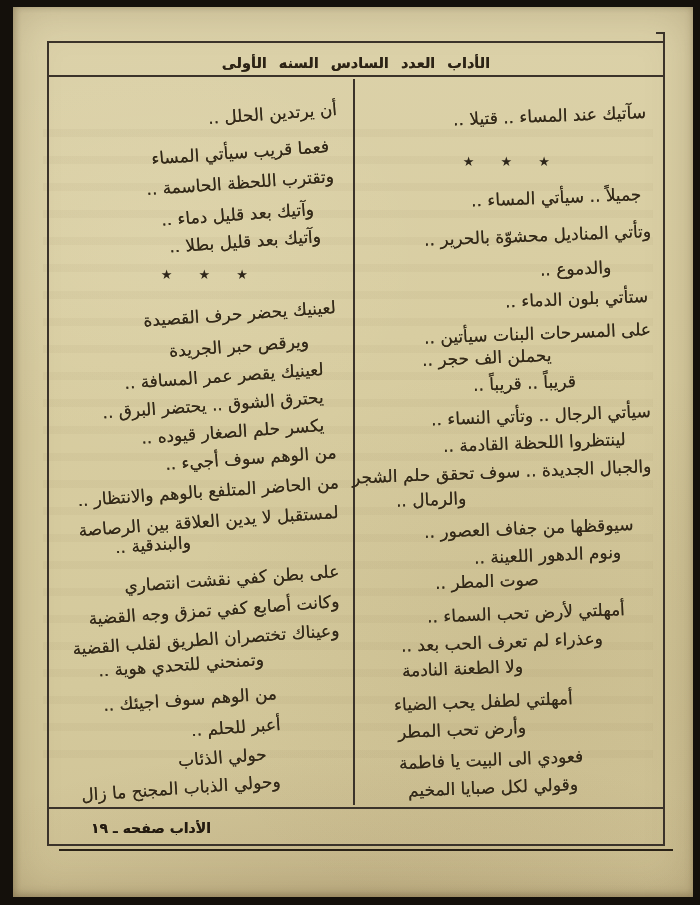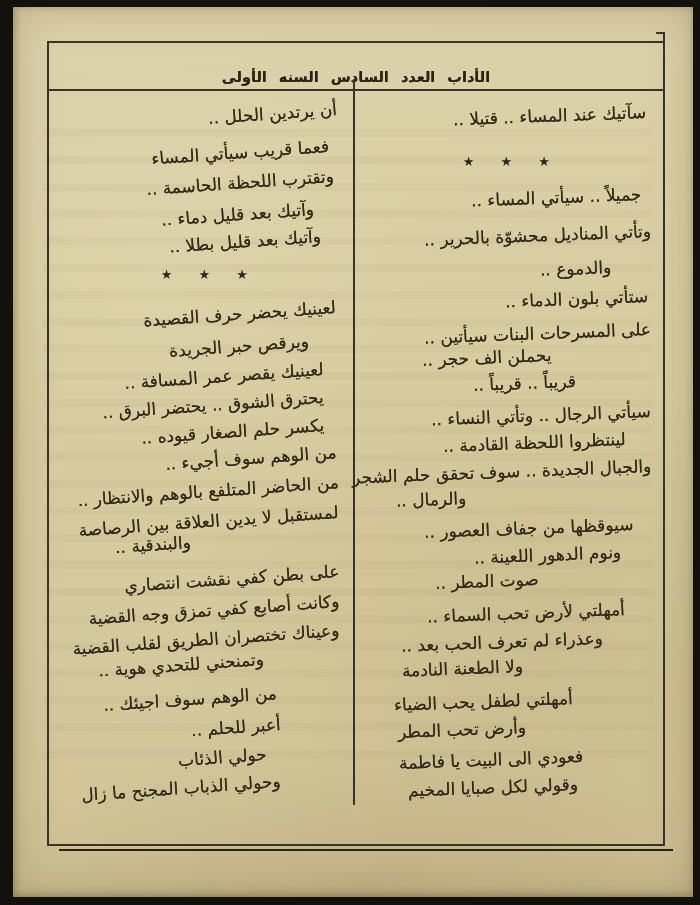--- a/index.html
+++ b/index.html
@@ -27,21 +27,21 @@
   
   .frame{
     position:absolute;left:34px;top:34px;width:618px;height:805px;
     box-sizing:border-box;border:2px solid #3b332a;
   }
   .corner-tick{position:absolute;top:-11px;right:-2px;width:2px;height:11px;background:#3b332a;}
   .corner-tick::before{content:"";position:absolute;top:0;left:-7px;width:9px;height:2px;background:#3b332a;}
   .extra-bottom-rule{position:absolute;left:10px;right:-10px;bottom:-7px;height:2px;background:#292116;}
   
   .header-band{
-    position:absolute;top:0;left:0;right:0;height:48px;
+    position:absolute;top:0;left:0;right:0;height:34px;
     border-bottom:2px solid #3b332a;
     display:flex;align-items:flex-end;justify-content:center;
     direction:rtl;padding-bottom:4px;box-sizing:border-box;
   }
   .masthead{
     font-size:14.5px;font-weight:bold;color:#2c2315;
     word-spacing:7px;letter-spacing:.3px;
     text-shadow:0 0 .5px rgba(44,35,21,.8);
   }
   
@@ -131,14 +131,17 @@
           <div class="pline" style="top: 512px; right: 12px;">وكانت أصابع كفي تمزق وجه القضية</div>
           <div class="pline" style="top: 541px; right: 12px;">وعيناك تختصران الطريق لقلب القضية</div>
           <div class="pline" style="top: 570px; right: 87px;">وتمنحني للتحدي هوية ..</div>
           <div class="pline" style="top: 604px; right: 74px;">من الوهم سوف اجيئك ..</div>
           <div class="pline" style="top: 635px; right: 70px;">أعبر للحلم ..</div>
           <div class="pline" style="top: 665px; right: 84px;">حولي الذئاب</div>
           <div class="pline" style="top: 692px; right: 70px;">وحولي الذباب المجنح ما زال</div>
         </div>
     </div>
 
+    <div class="footer-band">
+      <span class="page-label">الأداب صفحه ـ ١٩</span>
+    </div>
   </div>
 </div>
 
 </body></html>

